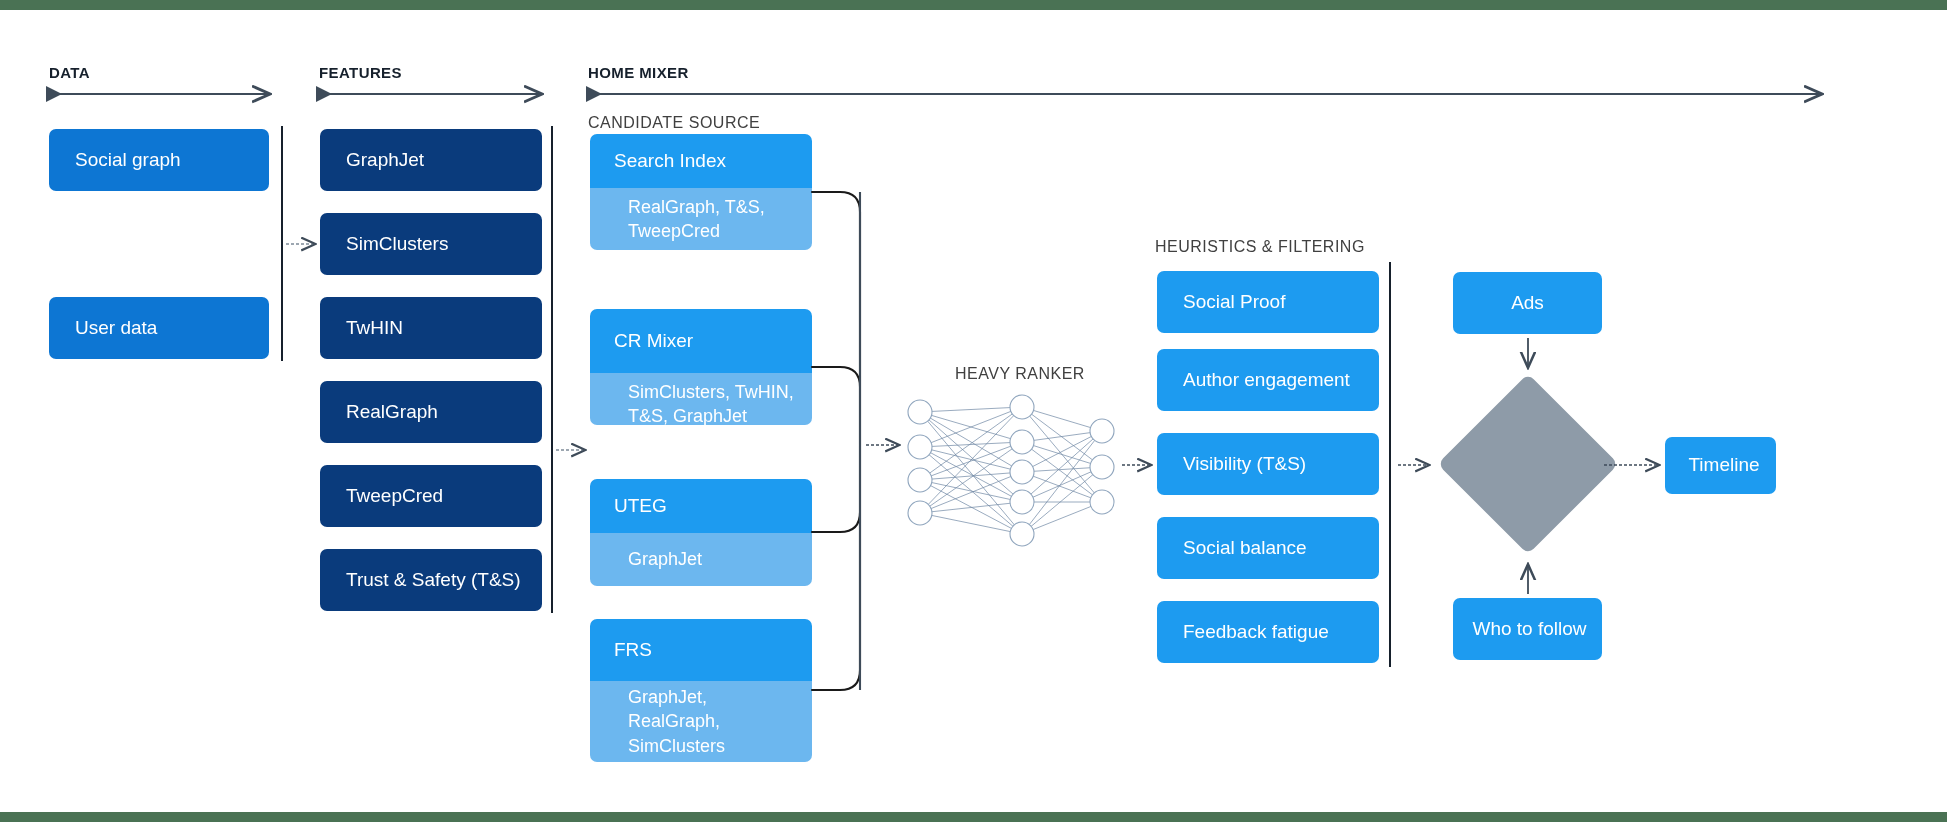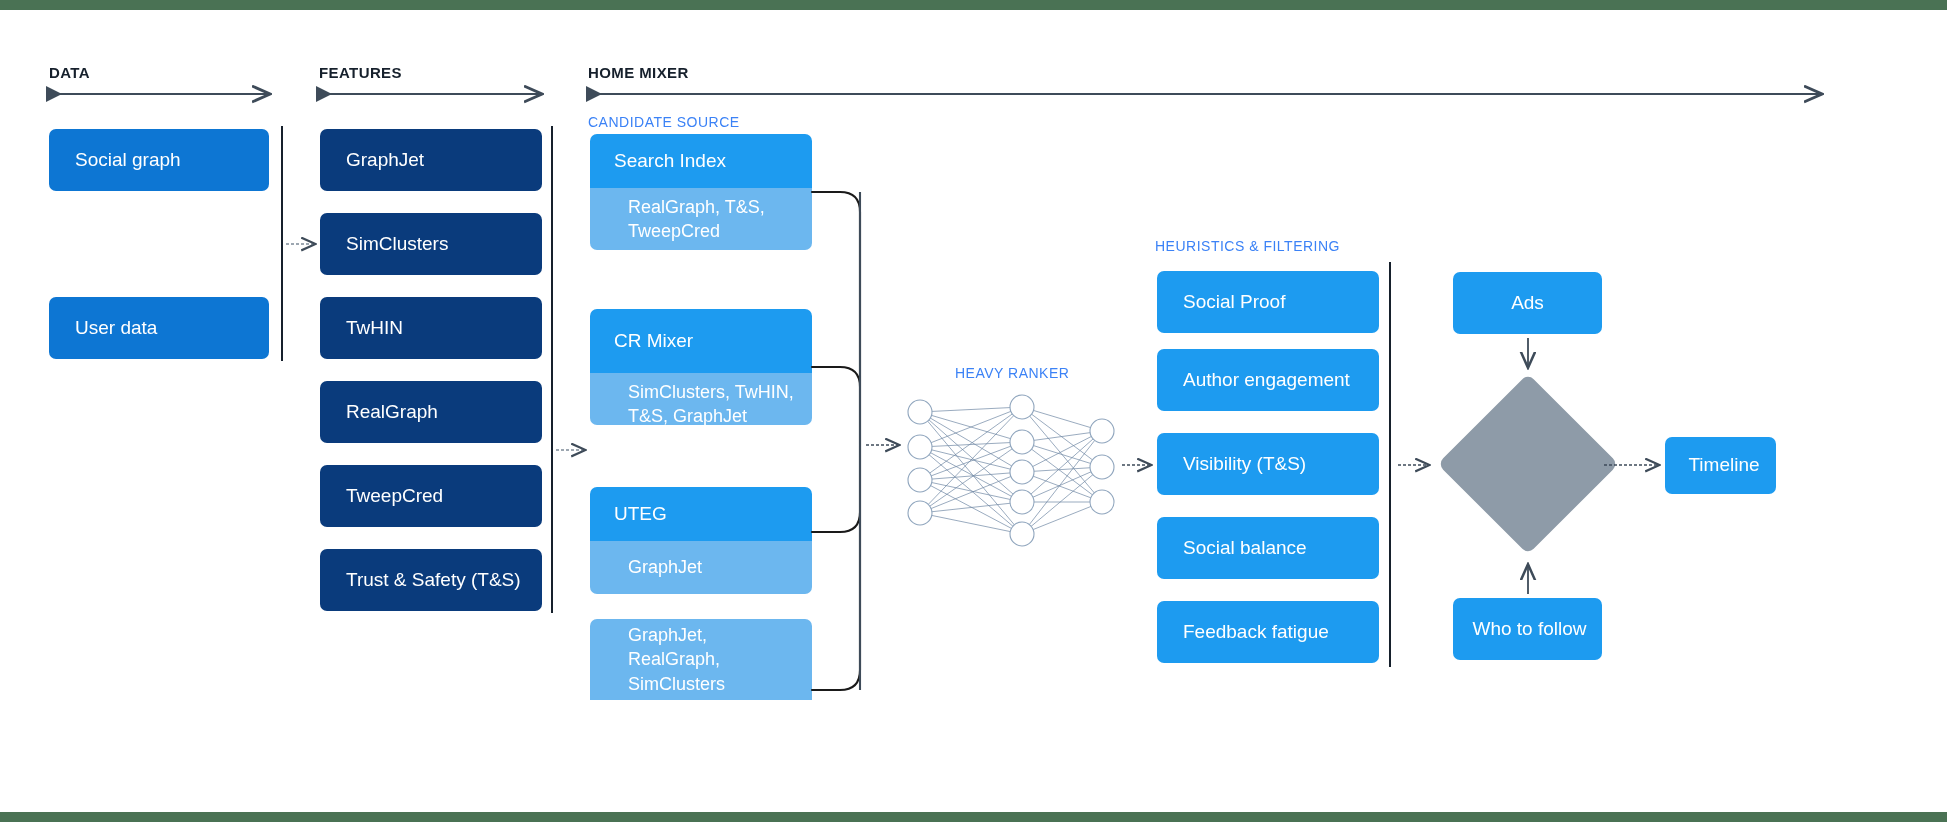--- a/index.html
+++ b/index.html
@@ -36,23 +36,23 @@
   
   .sec-label {
     position: absolute;
     font-size: 15px;
     font-weight: bold;
     letter-spacing: 0.4px;
     color: #16202c;
   }
   .sub-label {
     position: absolute;
-    font-size: 14px;
+    font-size: 16px;
     letter-spacing: 0.5px;
-    color: #3b82f6;
+    color: #404040;
   }
 
   
   .box {
     position: absolute;
     border-radius: 7px;
     display: flex;
     align-items: center;
     box-sizing: border-box;
     padding-left: 26px;
@@ -151,26 +151,27 @@
     <div class="cs-body" style="height:62px;">RealGraph, T&amp;S,
 TweepCred</div>
   </div>
 
   <div class="cs-card" style="left:590px; top:299px; width:222px; height:116px;">
     <div class="cs-head" style="height:64px;">CR Mixer</div>
     <div class="cs-body" style="height:62px;">SimClusters, TwHIN,
 T&amp;S, GraphJet</div>
   </div>
 
-  <div class="cs-card" style="left:590px; top:469px; width:222px; height:107px;margin-top:8px;">
+  <div class="cs-card" style="left:590px; top:469px; width:222px; height:107px;">
     <div class="cs-head" style="height:54px;">UTEG</div>
     <div class="cs-body" style="height:53px;">GraphJet</div>
   </div>
 
   <div class="cs-card" style="left:590px; top:609px; width:222px; height:143px;">
+    <div class="cs-head" style="height:62px;">FRS</div>
     <div class="cs-body" style="height:81px;">GraphJet, RealGraph,
 SimClusters</div>
   </div>
 
   <div class="box bright" style="left:1157px; top:261px; width:222px; height:62px;">Social Proof</div>
   <div class="box bright" style="left:1157px; top:339px; width:222px; height:62px;">Author engagement</div>
   <div class="box bright" style="left:1157px; top:423px; width:222px; height:62px;">Visibility (T&amp;S)</div>
   <div class="box bright" style="left:1157px; top:507px; width:222px; height:62px;">Social balance</div>
   <div class="box bright" style="left:1157px; top:591px; width:222px; height:62px;">Feedback fatigue</div>
 

